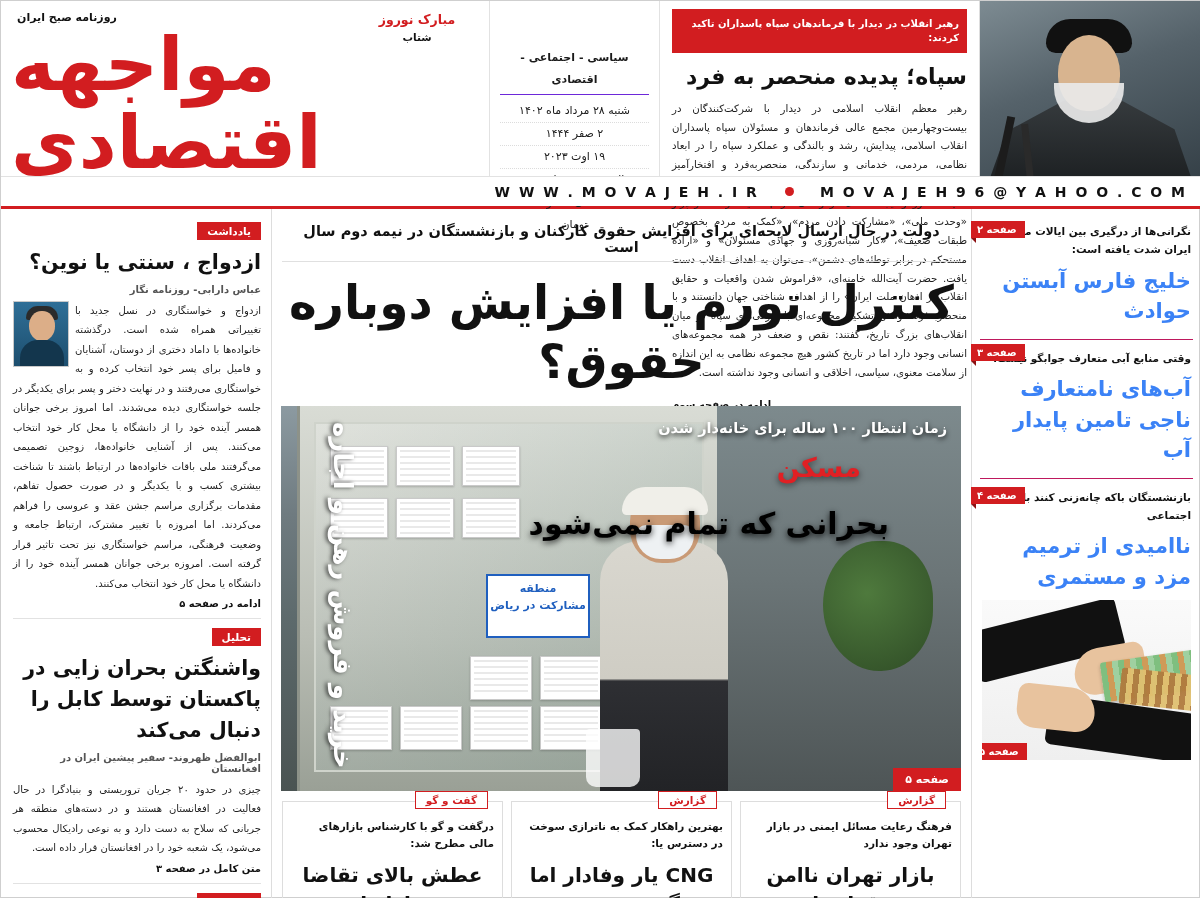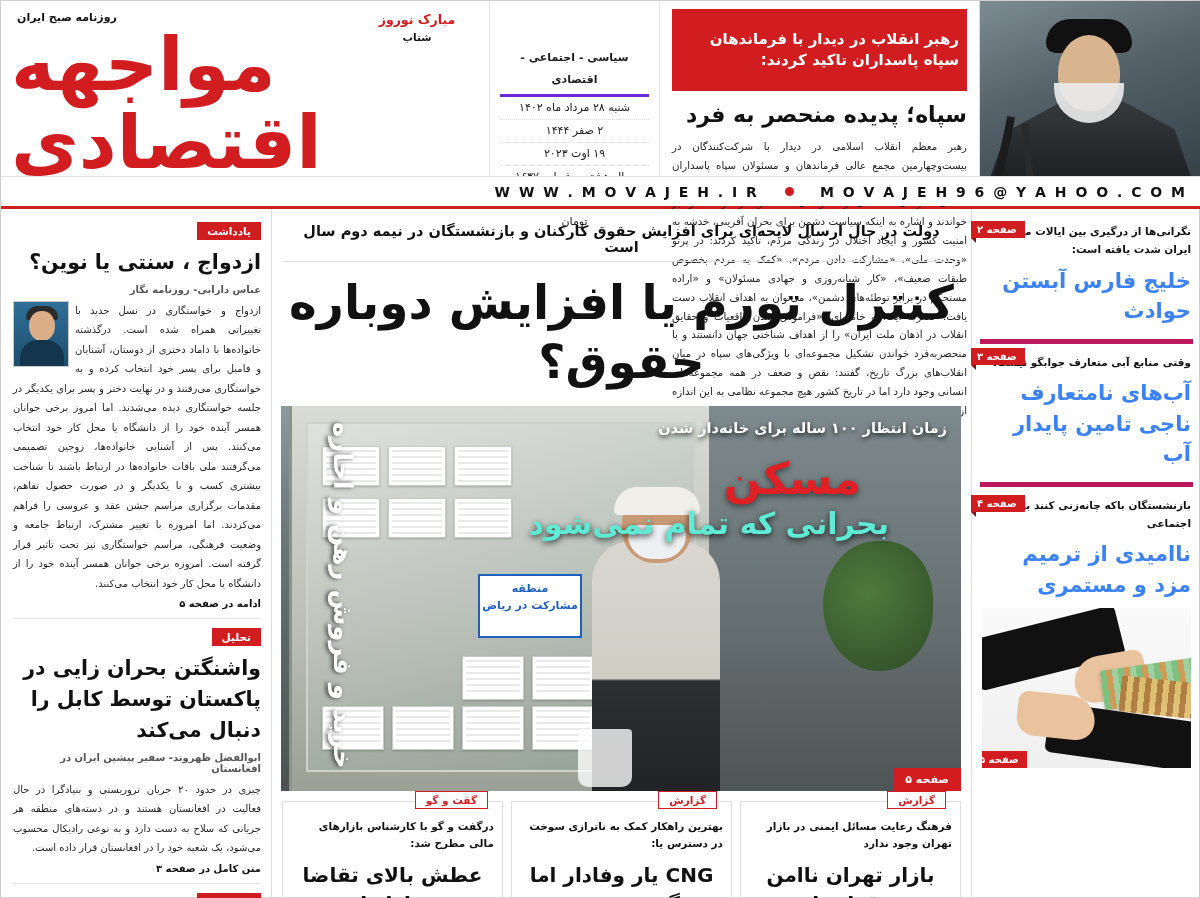--- a/index.html
+++ b/index.html
@@ -54,41 +54,41 @@
   .mh-photo .mic2 {
     position:absolute; bottom:26px; left:44px; width:7px; height:56px;
     background:#2a2a2a; transform: rotate(-6deg);
   }
 
   .mh-lead {
     width: 320px; padding: 8px 12px 6px 12px; position: relative;
     border-left: 1px solid #e2e2e2;
   }
   .kicker-bar {
-    background: #d21d20; color:#fff; font-size: 15px; font-weight: bold;
-    padding: 20px 8px; text-align: right; letter-spacing: 0; line-height: 1.4;
+    background: #d21d20; color:#fff; font-size: 10px; font-weight: bold;
+    padding: 8px 8px; text-align: right; letter-spacing: 0; line-height: 1.4;
   }
   .mh-lead h1 {
     margin: 9px 0 8px 0; font-size: 22px; font-weight: bold; color:#111;
     text-align: right; line-height: 1.35;
   }
   .mh-lead p {
     margin: 0; font-size: 10.2px; line-height: 1.85; text-align: justify;
     color:#1c1c1c; text-align-last: right;
   }
   .mh-lead .cont {
     margin-top: 16px; font-size: 10px; font-weight:bold; text-align:left; color:#111;
   }
 
   .mh-meta {
     width: 170px; padding: 46px 10px 6px 10px; text-align: center;
     border-left: 1px solid #e2e2e2;
     font-size: 11px; line-height: 2.0; color: #1a1a1a;
   }
-  .mh-meta .cat { font-weight: bold; border-bottom:3px solid #6d28d9; padding-bottom:3px; }
+  .mh-meta .cat { font-weight: bold; border-bottom:1px solid #6d28d9; padding-bottom:3px; margin-bottom:5px;}
   .mh-meta .row { border-bottom: 1px dotted #dcdcdc; }
   .mh-logo {
     flex: 1; position: relative; padding: 6px 14px 0 10px; text-align: left;
   }
   .mh-logo .top-line {
     font-size: 11px; color:#111; text-align:left; font-weight:bold; margin: 4px 4px 0 6px;
   }
   .mh-logo .title {
     font-size: 74px; font-weight: bold; color:#d21d20; line-height: 1.05;
     text-align: left; margin: 2px 0 0 0; letter-spacing: -2px;
@@ -112,21 +112,21 @@
   
   .body-grid {
     position:absolute; top:208px; left:0; width:1200px; height:690px;
     display:flex; flex-direction:row;
   }
 
   
   .col-side {
     width: 230px; border-left: 1px solid #ddd; padding: 4px 8px 0 8px; position:relative;
   }
-  .side-item { padding: 10px 2px 8px 2px; border-bottom: 5px solid #be185d; position: relative; }
+  .side-item { padding: 10px 2px 8px 2px; border-bottom: 1px solid #be185d; position: relative; }
   .side-item .pre { font-size: 10.5px; line-height:1.7; text-align:right; color:#111; font-weight:bold;}
   .side-item h3 { margin: 7px 0 4px 0; font-size: 21px; font-weight:bold; text-align:right; line-height:1.45; color:#3b82f6;}
   .pagetag {
     position:absolute; left:-9px; background:#d21d20; color:#fff; font-size:10px;
     padding: 3px 8px 3px 6px; font-weight:bold;
   }
   .pagetag::after {
     content:""; position:absolute; left:0; bottom:-5px; border-left:5px solid transparent;
     border-top:5px solid #8c1113;
   }
@@ -174,21 +174,21 @@
     padding: 12px 0 14px 0; line-height:1.25; letter-spacing:-1px;
   }
   .main-photo {
     position:relative; width: 680px; height: 385px; overflow:hidden;
     background:#6a6a62;
   }
   .mp-sky { position:absolute; inset:0;
     background: linear-gradient(180deg,#8c9aa1 0%,#6f7b80 28%,#5d6a6c 55%,#4a5352 100%);
   }
   .mp-shop {
-    position:absolute; top:0; left:8px; width:420px; height:385px;
+    position:absolute; top:0; left:16px; width:420px; height:385px;
     background: linear-gradient(180deg,#d9dcd5 0%,#b9bdb4 60%,#9aa096 100%);
     border-left: 3px solid #8d9289;
   }
   .mp-glass {
     position:absolute; top:16px; left:14px; width:390px; height:350px;
     background: linear-gradient(135deg, rgba(255,255,255,.22), rgba(120,150,140,.30));
     border: 2px solid #cfd3cb;
   }
   .mp-listing {
     position:absolute; background:#fff; border:1px solid #c9c9c9;
@@ -238,27 +238,27 @@
     color:#fff; font-size:26px; font-weight:bold; line-height:1.25;
     writing-mode: vertical-rl; text-orientation: mixed;
     text-shadow: 0 2px 4px rgba(0,0,0,.7);
   }
   .mp-caption-top {
     position:absolute; top:14px; right:14px; color:#fff; font-size:14.5px;
     font-weight:bold; text-shadow: 0 2px 5px rgba(0,0,0,.85); text-align:center;
   }
   .mp-headline-red {
     position:absolute; top:44px; right:100px; text-align:center;
-    color:#e02024; font-size:44px; font-weight:bold; line-height:1.3;
+    color:#e02024; font-size:27px; font-weight:bold; line-height:1.3;
     text-shadow: 0 2px 6px rgba(0,0,0,.55);
     margin-left: 37px;
   }
   .mp-headline-white {
     position:absolute; top:98px; right:72px; text-align:right;
-    color:#5eead4; font-size:30px; font-weight:bold; line-height:1.3;
+    color:#000000; font-size:30px; font-weight:bold; line-height:1.3;
     text-shadow: 0 2px 6px rgba(0,0,0,.8);
   }
   .mp-pagetag {
     position:absolute; bottom:0; right:0; background:#d21d20; color:#fff;
     font-size:11px; font-weight:bold; padding:5px 12px;
   }
 
   .bottom-row { display:flex; flex-direction:row; gap: 8px; margin-top: 10px; }
   .bcard { flex:1; border:1px solid #ddd; padding: 16px 8px 10px 8px; position:relative; text-align:center; }
   .bcard .tag {

